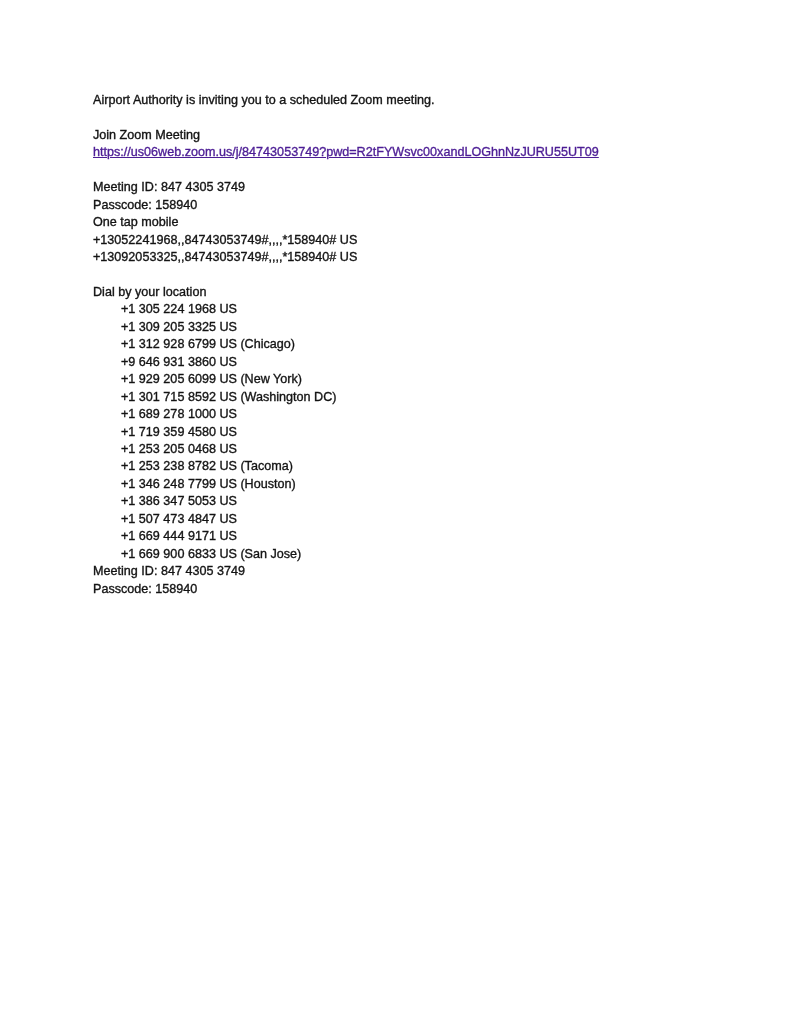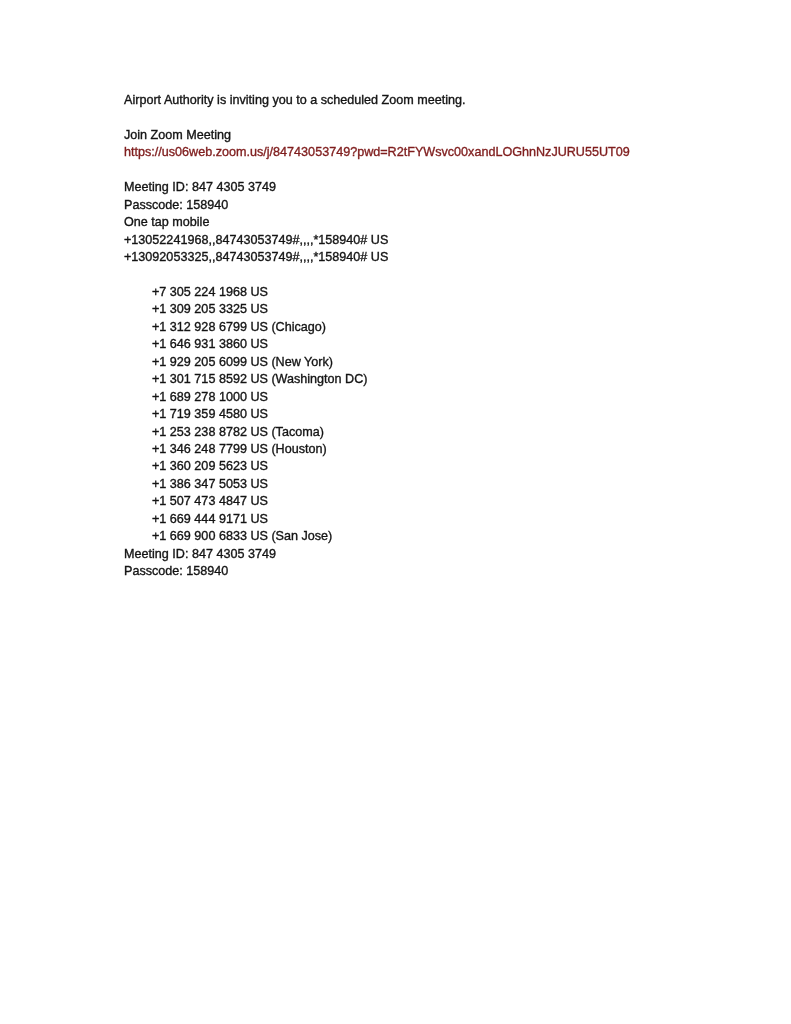--- a/index.html
+++ b/index.html
@@ -21,30 +21,30 @@
     top: 92px;
     width: 620px;
     font-size: 12.6px;
     line-height: 17.45px;
     font-weight: 400;
     -webkit-text-stroke: 0.35px currentColor;
   }
   .line {
     white-space: pre;
     min-height: 17.45px;
-    margin-left: 31px;
   }
   .blank {
     height: 17.45px;
   }
   .indent {
     padding-left: 28px;
   }
   a.doclink {
-    color: #7f1d1d;
+    color: #4c1d95;
+    text-decoration: underline;
     -webkit-text-stroke: 0.35px currentColor;
     cursor: pointer;
   }
 </style>
 </head>
 <body>
 
 <div class="doc">
 
   <div class="line">Airport Authority is inviting you to a scheduled Zoom meeting.</div>
@@ -54,31 +54,32 @@
   <div class="line"><a class="doclink">https://us06web.zoom.us/j/84743053749?pwd=R2tFYWsvc00xandLOGhnNzJURU55UT09</a></div>
   <div class="blank"></div>
 
   <div class="line">Meeting ID: 847 4305 3749</div>
   <div class="line">Passcode: 158940</div>
   <div class="line">One tap mobile</div>
   <div class="line">+13052241968,,84743053749#,,,,*158940# US</div>
   <div class="line">+13092053325,,84743053749#,,,,*158940# US</div>
   <div class="blank"></div>
 
-  <div class="line indent">+7 305 224 1968 US</div>
+  <div class="line">Dial by your location</div>
+  <div class="line indent">+1 305 224 1968 US</div>
   <div class="line indent">+1 309 205 3325 US</div>
   <div class="line indent">+1 312 928 6799 US (Chicago)</div>
-  <div class="line indent">+1 646 931 3860 US</div>
+  <div class="line indent">+9 646 931 3860 US</div>
   <div class="line indent">+1 929 205 6099 US (New York)</div>
   <div class="line indent">+1 301 715 8592 US (Washington DC)</div>
   <div class="line indent">+1 689 278 1000 US</div>
   <div class="line indent">+1 719 359 4580 US</div>
+  <div class="line indent">+1 253 205 0468 US</div>
   <div class="line indent">+1 253 238 8782 US (Tacoma)</div>
   <div class="line indent">+1 346 248 7799 US (Houston)</div>
-  <div class="line indent">+1 360 209 5623 US</div>
   <div class="line indent">+1 386 347 5053 US</div>
   <div class="line indent">+1 507 473 4847 US</div>
   <div class="line indent">+1 669 444 9171 US</div>
   <div class="line indent">+1 669 900 6833 US (San Jose)</div>
 
   <div class="line">Meeting ID: 847 4305 3749</div>
   <div class="line">Passcode: 158940</div>
 
 </div>
 

